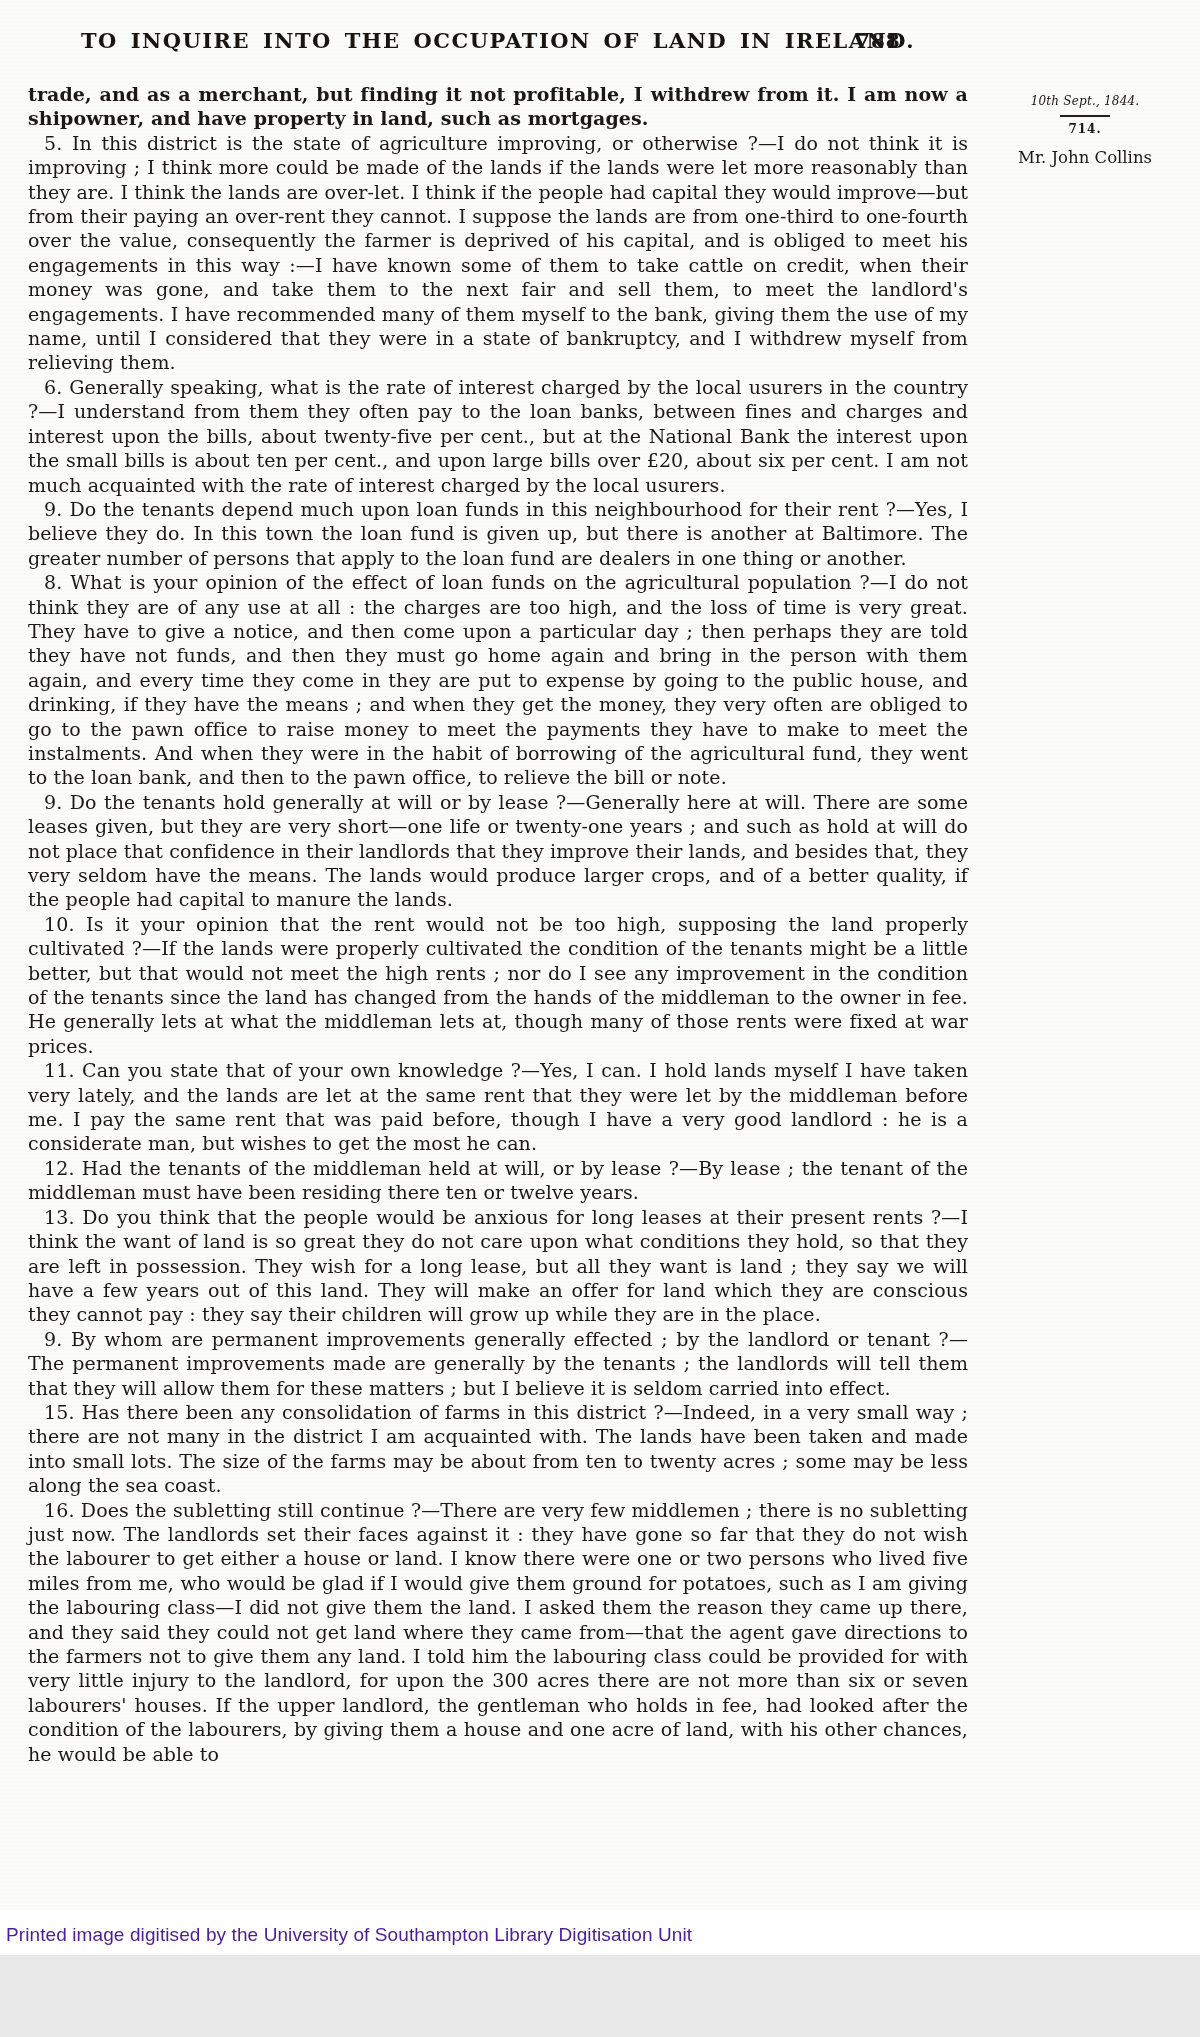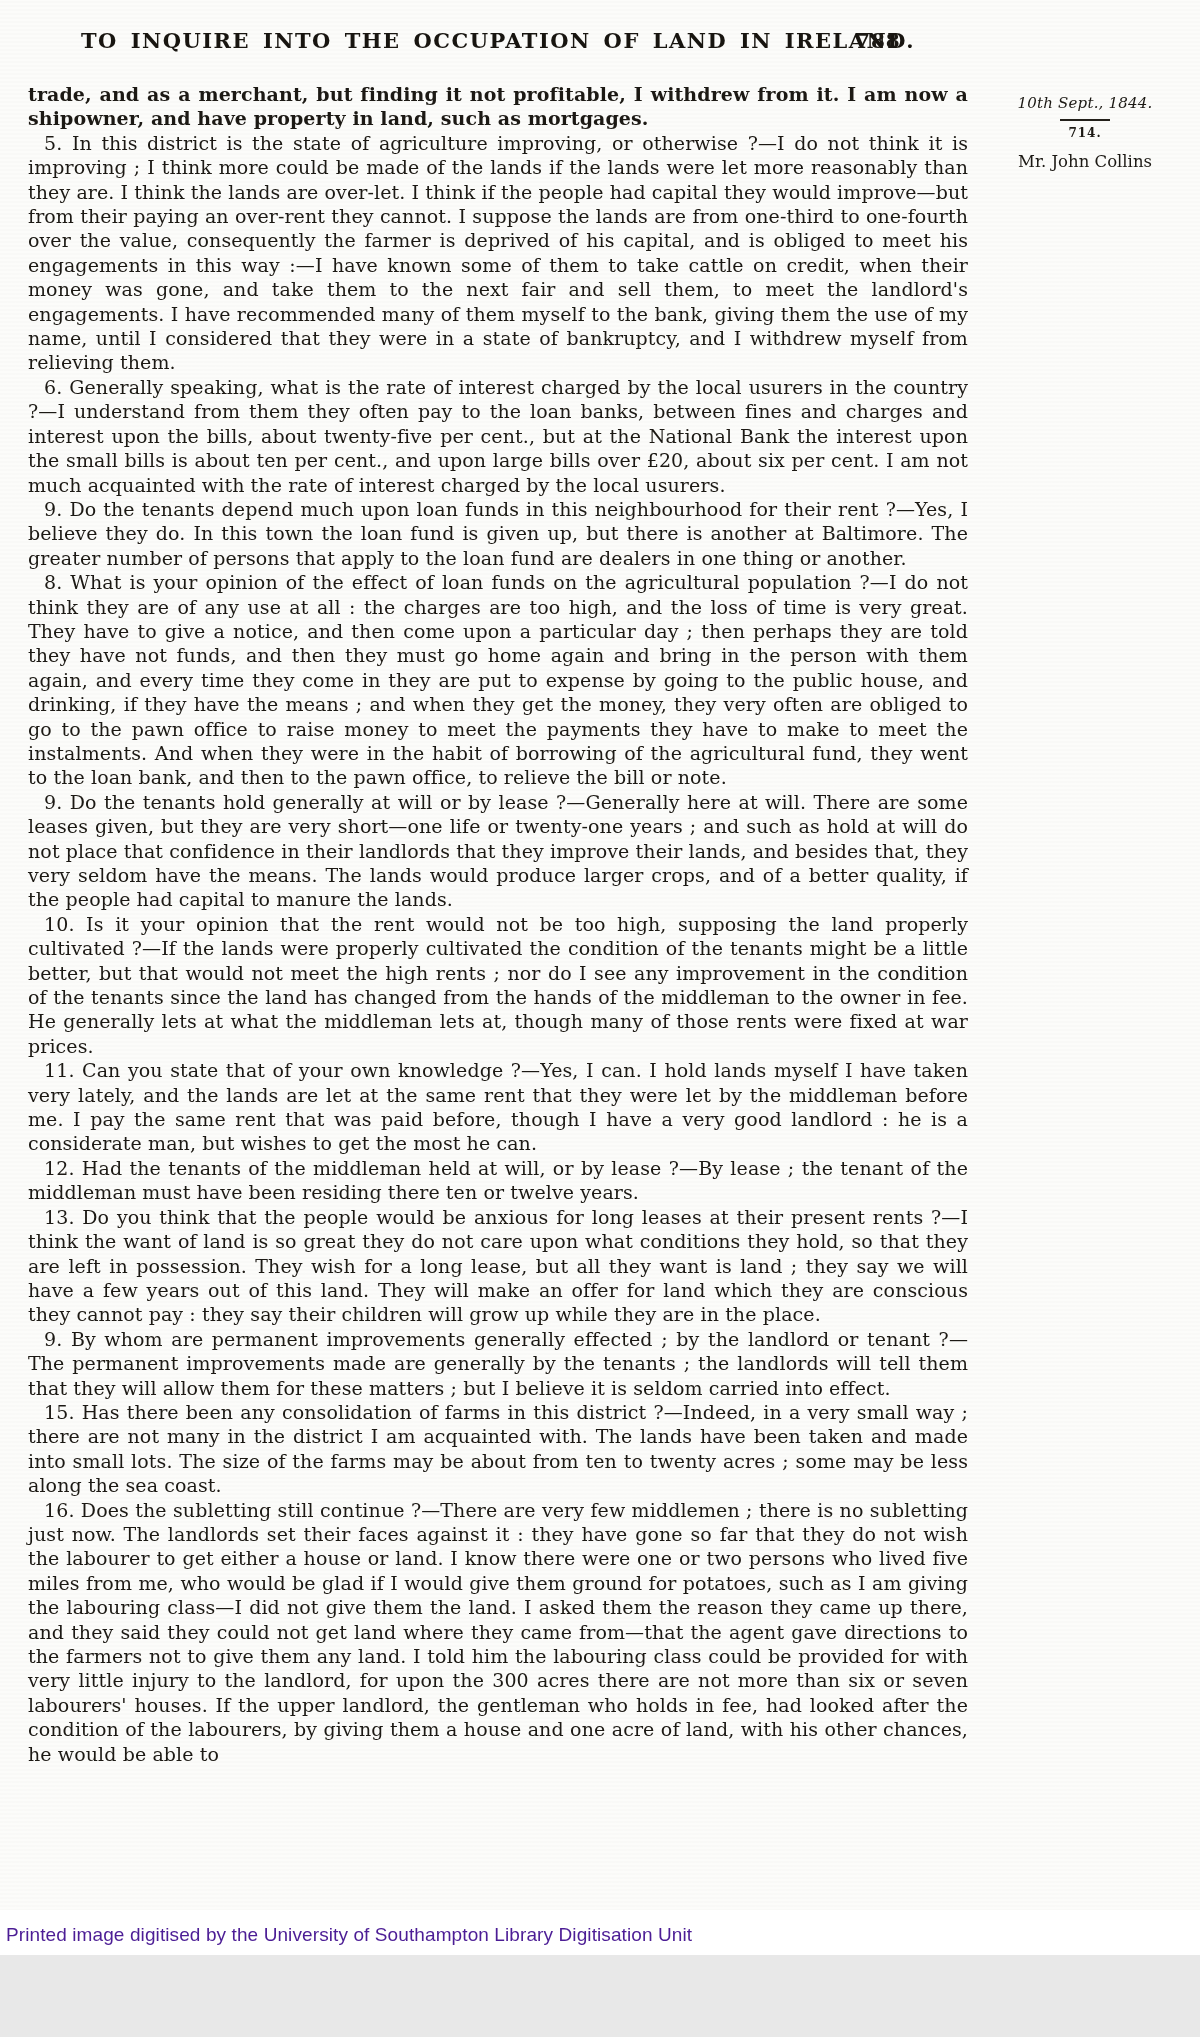--- a/index.html
+++ b/index.html
@@ -67,21 +67,21 @@
   }
   .margin-col {
     position: absolute;
     top: 94px;
     left: 985px;
     width: 200px;
     text-align: center;
   }
   .margin-date {
     font-style: italic;
-    font-size: 15px;
+    font-size: 12px;
     letter-spacing: 0.2px;
   }
   .margin-rule {
     width: 50px;
     height: 2px;
     background: #23201a;
     margin: 7px auto 5px auto;
   }
   .witness-number {
     font-weight: bold;

